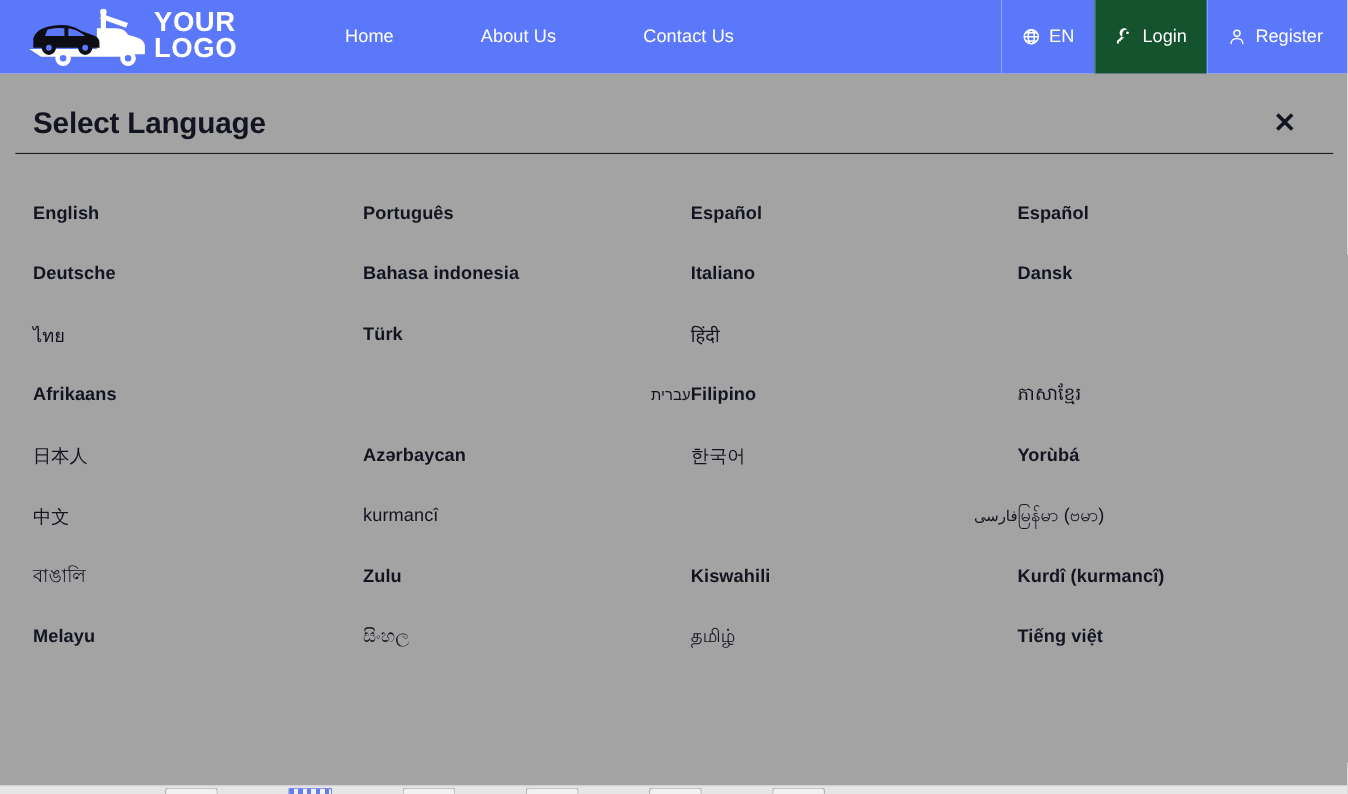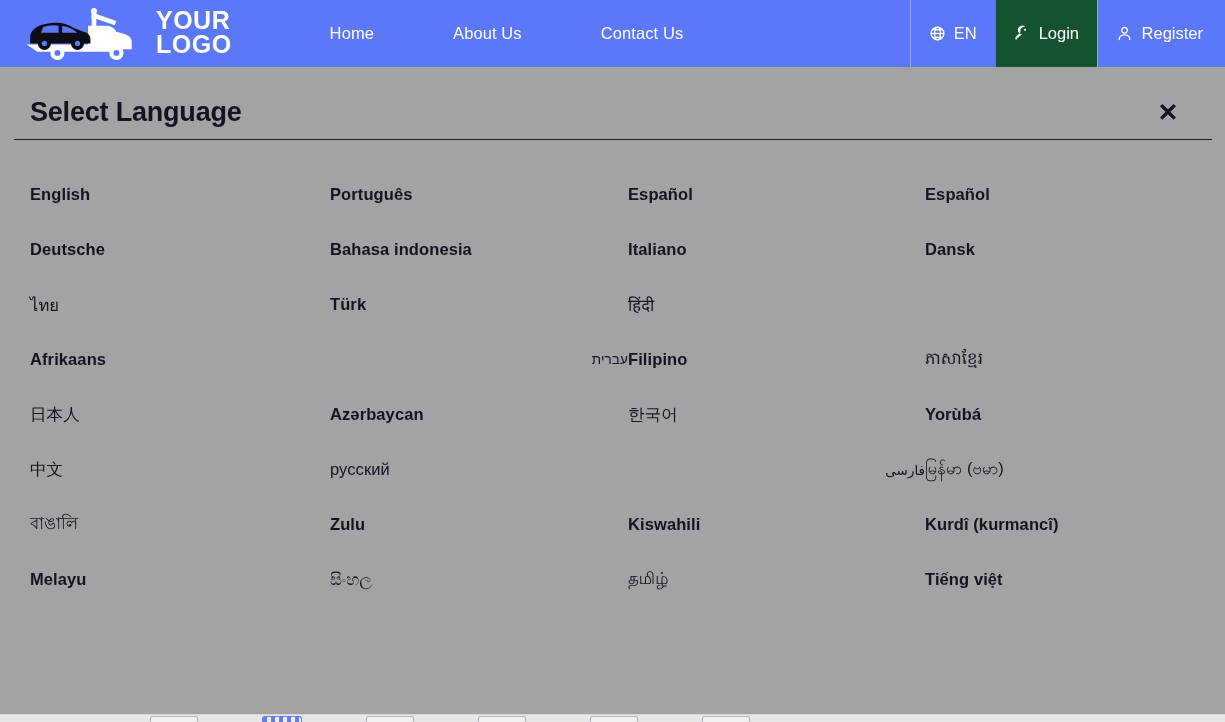--- a/index.html
+++ b/index.html
@@ -25,21 +25,21 @@
     display: flex;
     align-items: stretch;
     box-sizing: border-box;
   }
 
   .brand {
     display: flex;
     align-items: center;
     height: 100%;
     padding-left: 22px;
-    gap: 16px;
+    gap: 0;
     flex: 0 0 auto;
   }
   .brand-mark {
     width: 118px;
     height: 52px;
     display: block;
     flex: 0 0 auto;
   }
   .brand-text {
     display: flex;
@@ -73,21 +73,21 @@
 
   .header-actions {
     display: flex;
     align-items: stretch;
     flex: 0 0 auto;
     height: 100%;
   }
   .header-action {
     display: flex;
     align-items: center;
-    justify-content: space-between;
+    justify-content: center;
     gap: 8px;
     color: #ffffff;
     font-size: 16.5px;
     font-weight: 500;
     white-space: nowrap;
     cursor: pointer;
     box-sizing: border-box;
     border-left: 1px solid rgba(255,255,255,0.32);
     padding: 0 18px;
   }
@@ -315,21 +315,21 @@
       <button class="language-option rtl script" dir="rtl">اردو</button>
       <button class="language-option" dir="ltr">Afrikaans</button>
       <button class="language-option rtl script" dir="rtl">עברית</button>
       <button class="language-option" dir="ltr">Filipino</button>
       <button class="language-option script" dir="ltr">ភាសាខ្មែរ</button>
       <button class="language-option script" dir="ltr">日本人</button>
       <button class="language-option" dir="ltr">Azərbaycan</button>
       <button class="language-option script" dir="ltr">한국어</button>
       <button class="language-option" dir="ltr">Yorùbá</button>
       <button class="language-option script" dir="ltr">中文</button>
-      <button class="language-option script" dir="ltr">русский</button>
+      <button class="language-option script" dir="ltr">kurmancî</button>
       <button class="language-option rtl script" dir="rtl">فارسی</button>
       <button class="language-option script" dir="ltr">မြန်မာ (ဗမာ)</button>
       <button class="language-option script" dir="ltr">বাঙালি</button>
       <button class="language-option" dir="ltr">Zulu</button>
       <button class="language-option" dir="ltr">Kiswahili</button>
       <button class="language-option" dir="ltr">Kurdî (kurmancî)</button>
       <button class="language-option" dir="ltr">Melayu</button>
       <button class="language-option script" dir="ltr">සිංහල</button>
       <button class="language-option script" dir="ltr">தமிழ்</button>
       <button class="language-option" dir="ltr">Tiếng việt</button>

